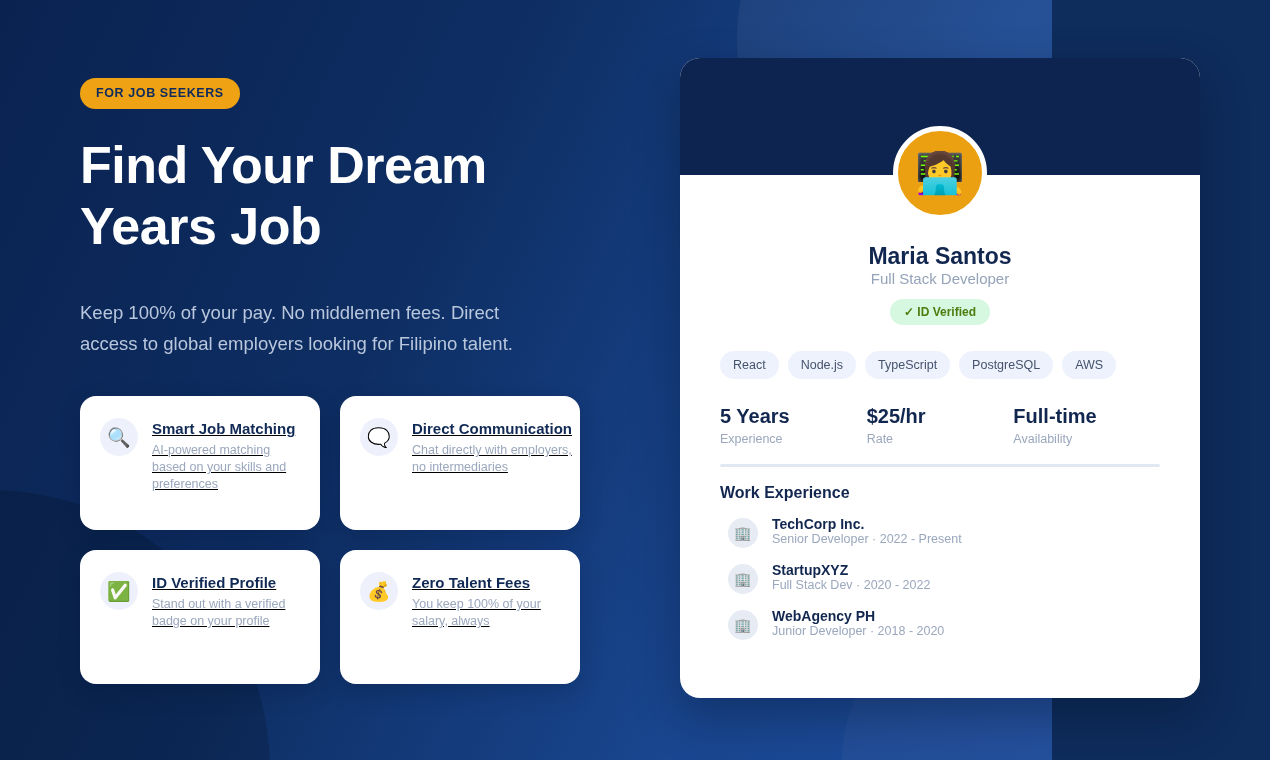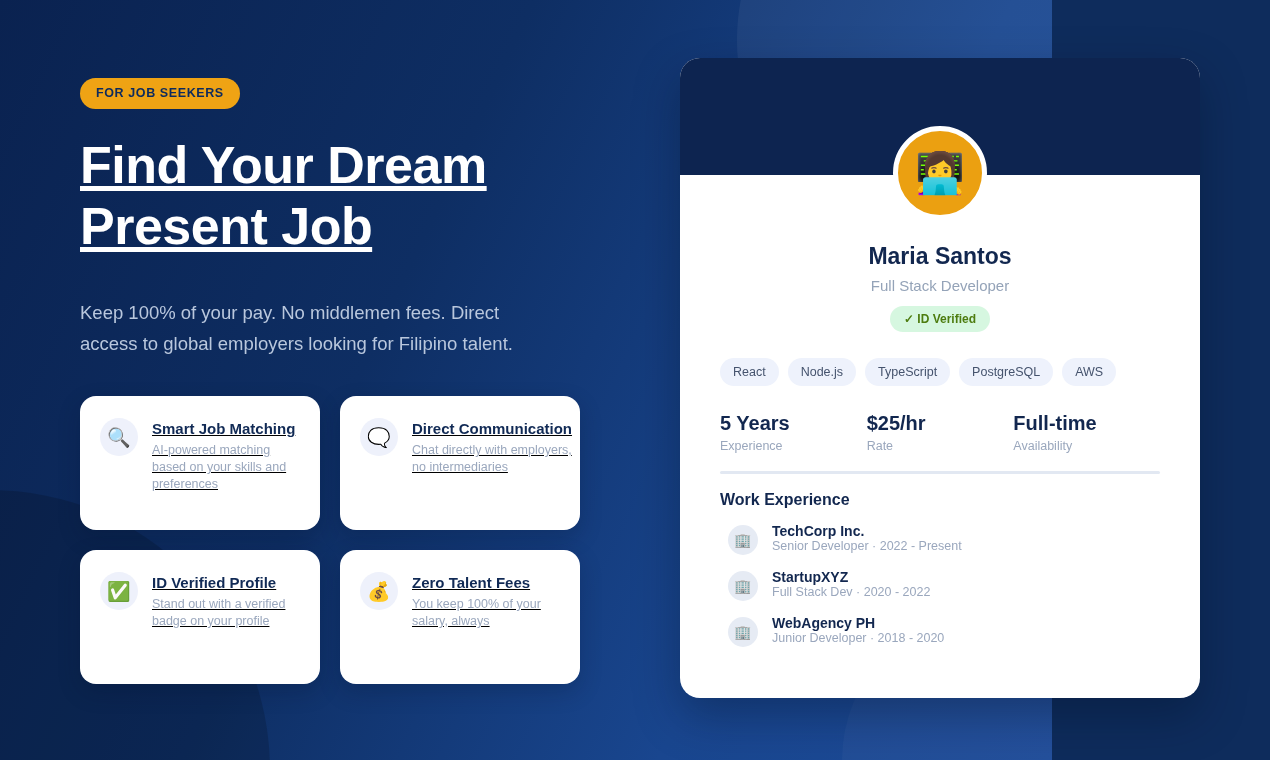--- a/index.html
+++ b/index.html
@@ -71,21 +71,20 @@
     border-radius: 20px;
   }
 
   .headline {
     margin-top: 26px;
     color: #ffffff;
     font-size: 52px;
     line-height: 61px;
     font-weight: bold;
     letter-spacing: -0.5px;
-    text-decoration: underline;
   }
 
   .subhead {
     margin-top: 40px;
     color: #b9c7dd;
     font-size: 18.5px;
     line-height: 31px;
     max-width: 480px;
   }
 
@@ -179,21 +178,20 @@
 
   .pname {
     margin-top: 68px;
     text-align: center;
     color: #12274f;
     font-size: 23px;
     font-weight: bold;
   }
 
   .prole {
-    margin-top: 7px;
     text-align: center;
     color: #94a3b8;
     font-size: 15px;
   }
 
   .verified-wrap {
     margin-top: 12px;
     text-align: center;
   }
   .verified {
@@ -292,21 +290,21 @@
   <div class="bg">
     <div class="blob-tr"></div>
     <div class="blob-bl"></div>
     <div class="blob-br"></div>
   </div>
 
   <div class="left">
     <div class="eyebrow">FOR JOB SEEKERS</div>
     <h1 class="headline">
       <span>Find Your Dream</span><br>
-      <span>Present Job</span>
+      <span>Years Job</span>
     </h1>
     <p class="subhead">Keep 100% of your pay. No middlemen fees. Direct access to global employers looking for Filipino talent.</p>
   </div>
 
   <div class="features">
 
     <div class="fcard">
       <div class="ficon">🔍</div>
       <div class="ftext">
         <div class="ftitle">Smart Job Matching</div>

